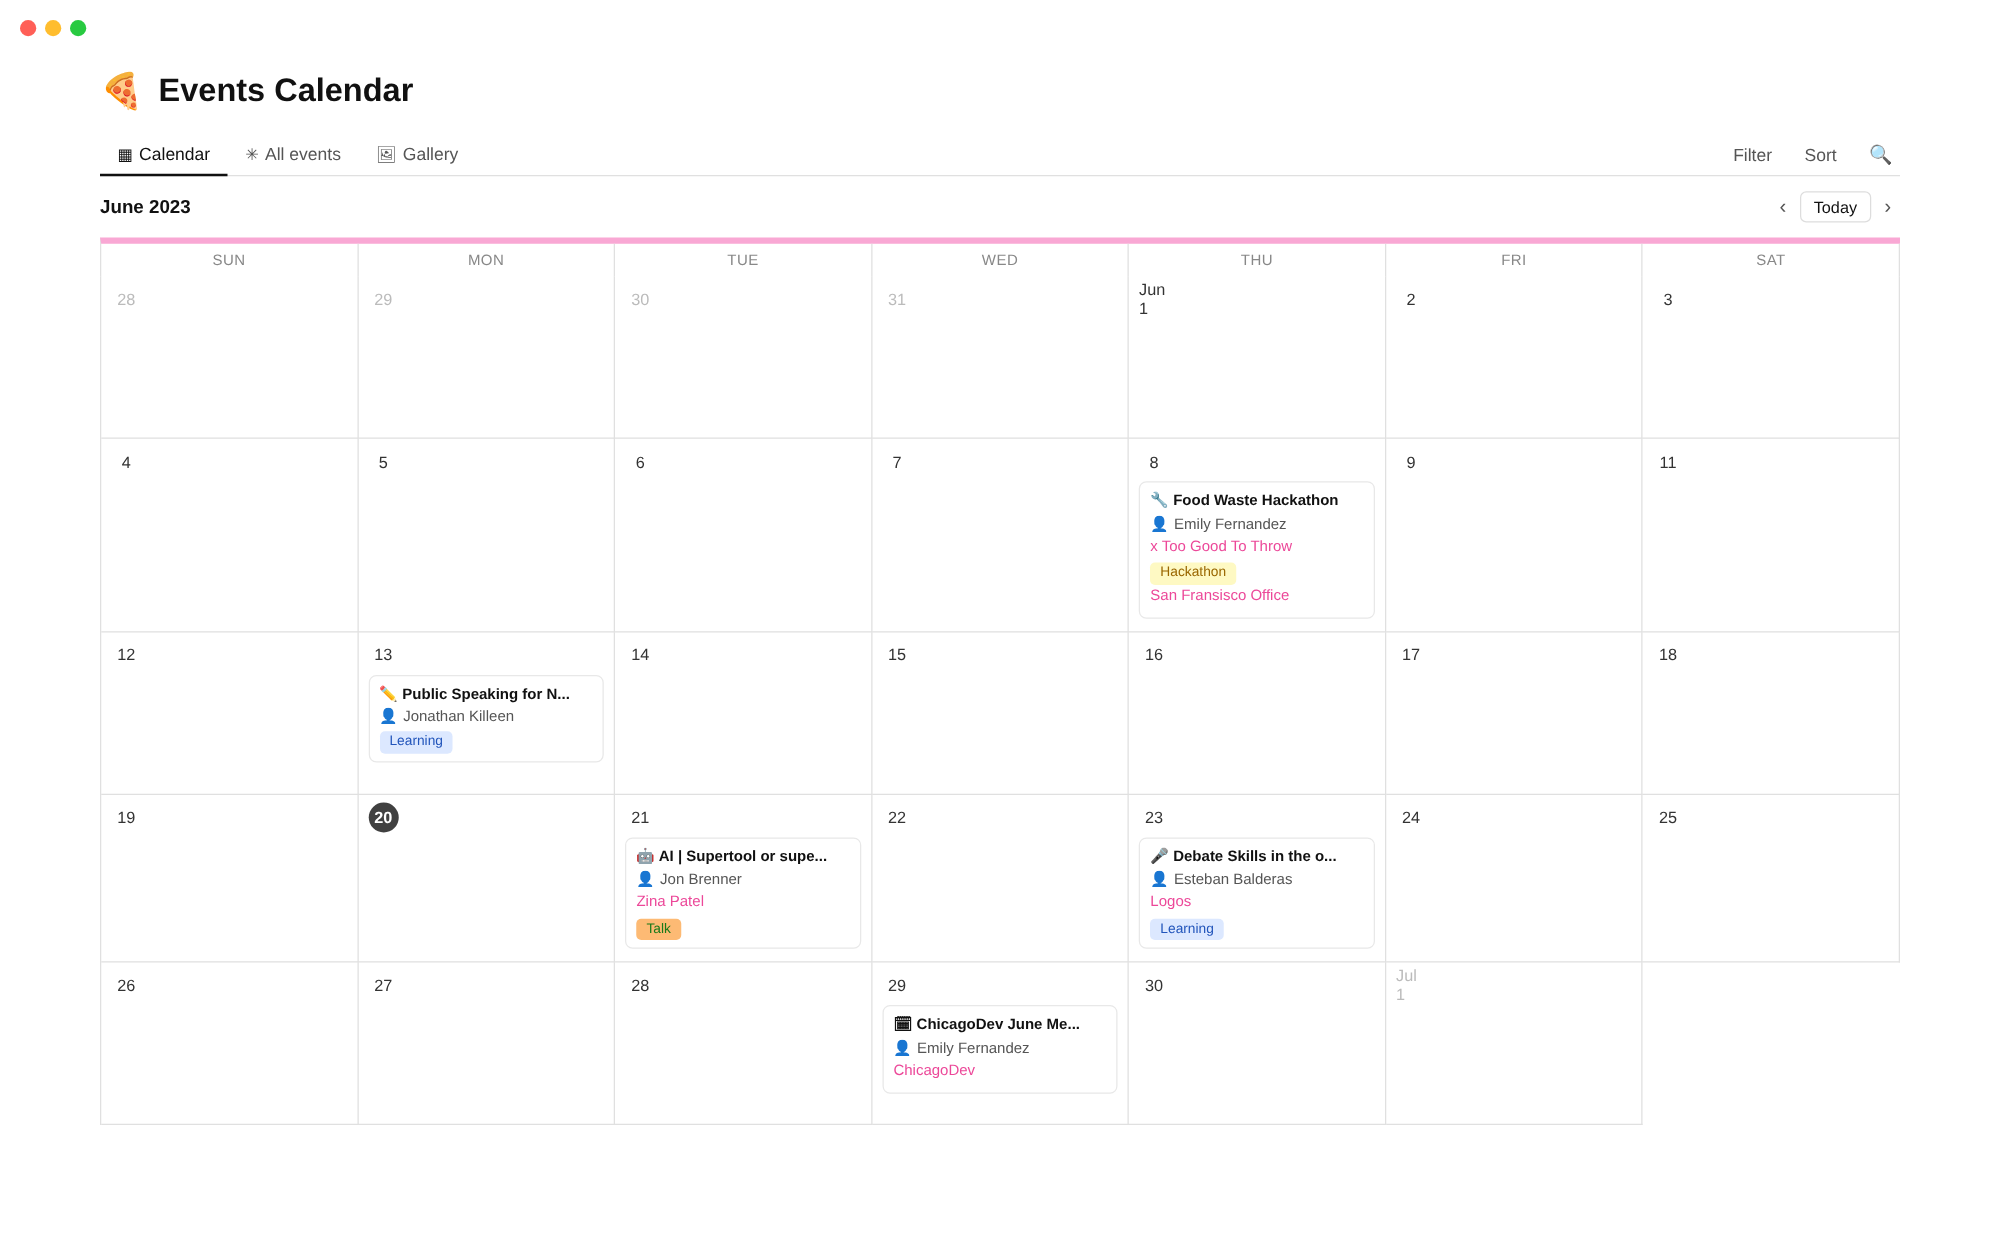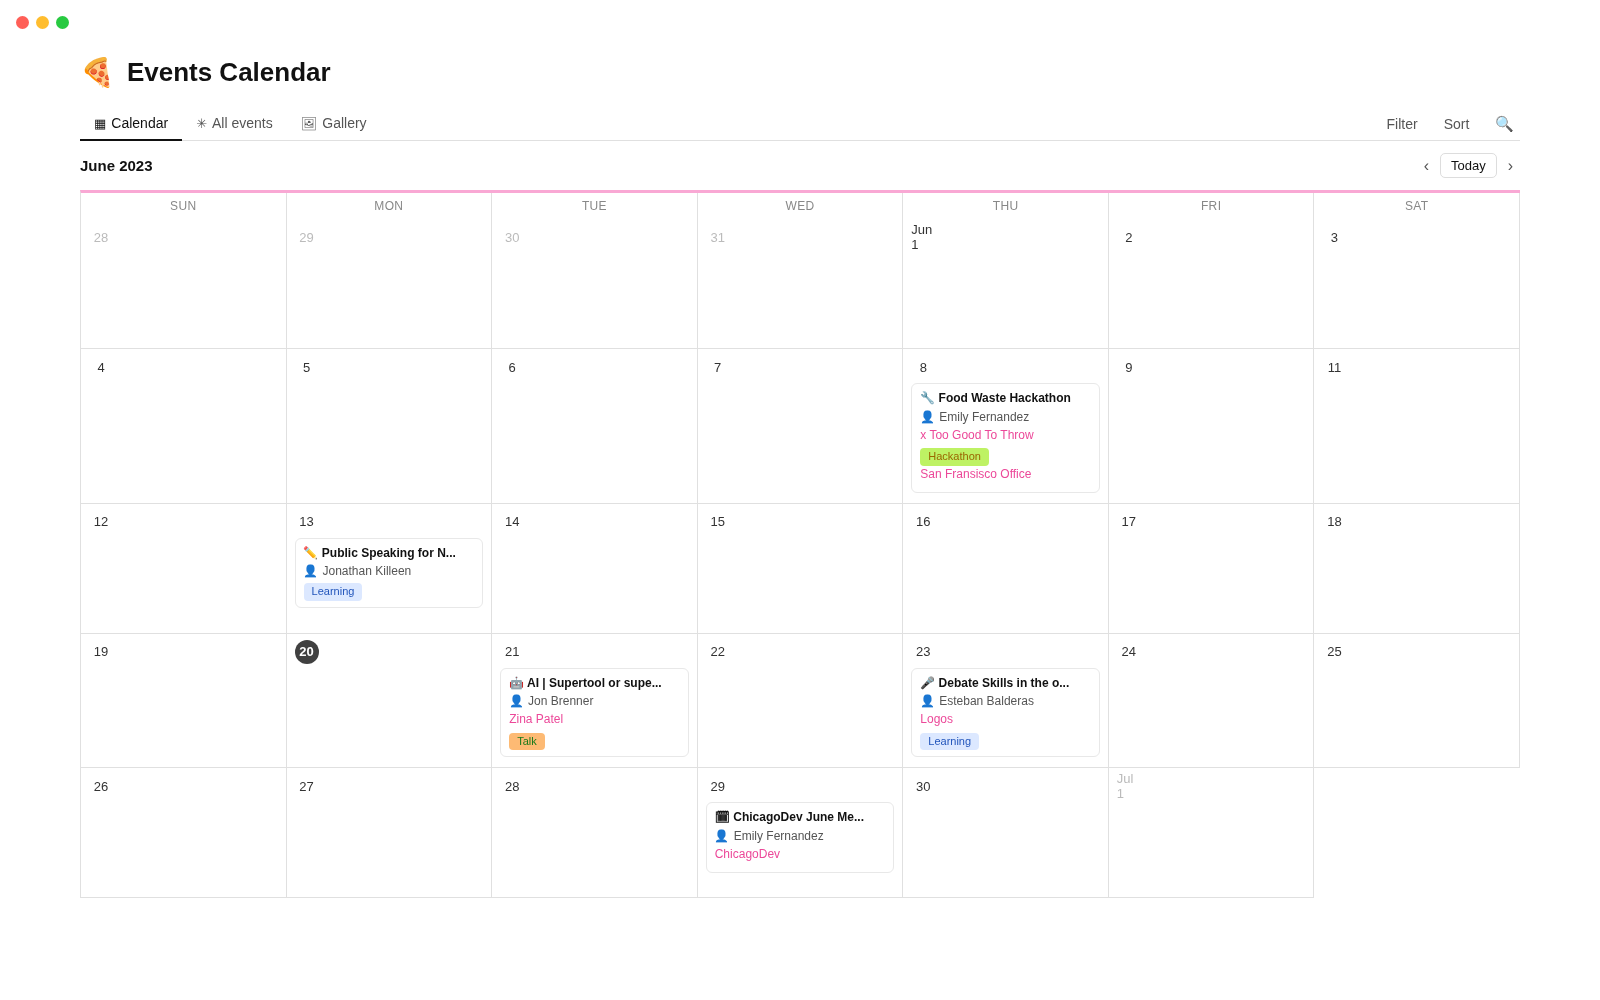--- a/index.html
+++ b/index.html
@@ -123,21 +123,21 @@
       border-radius: 5px;
       border: 1px solid #ddd;
     }
 
     .calendar-grid-wrapper {
       padding: 0 80px;
     }
     .day-headers {
       display: grid;
       grid-template-columns: repeat(7, 1fr);
-      border-top: 3px solid #f9a8d4;
+      border-top: 5px solid #f9a8d4;
       border-left: 1px solid #e0e0e0;
     }
     .day-header {
       text-align: center;
       font-size: 12px;
       color: #888;
       font-weight: 500;
       padding: 6px 0;
       border-right: 1px solid #e0e0e0;
       letter-spacing: 0.03em;
@@ -203,21 +203,21 @@
     }
     .tag {
       display: inline-block;
       padding: 1px 8px;
       border-radius: 4px;
       font-size: 11px;
       font-weight: 500;
       margin-top: 2px;
     }
     .tag-hackathon {
-      background: #bef264;
+      background: #fef9c3;
       color: #9a6700;
     }
     .tag-learning {
       background: #dce8ff;
       color: #2255bb;
     }
     .tag-talk {
       background: #fdba74;
       color: #1a7a1a;
     }

